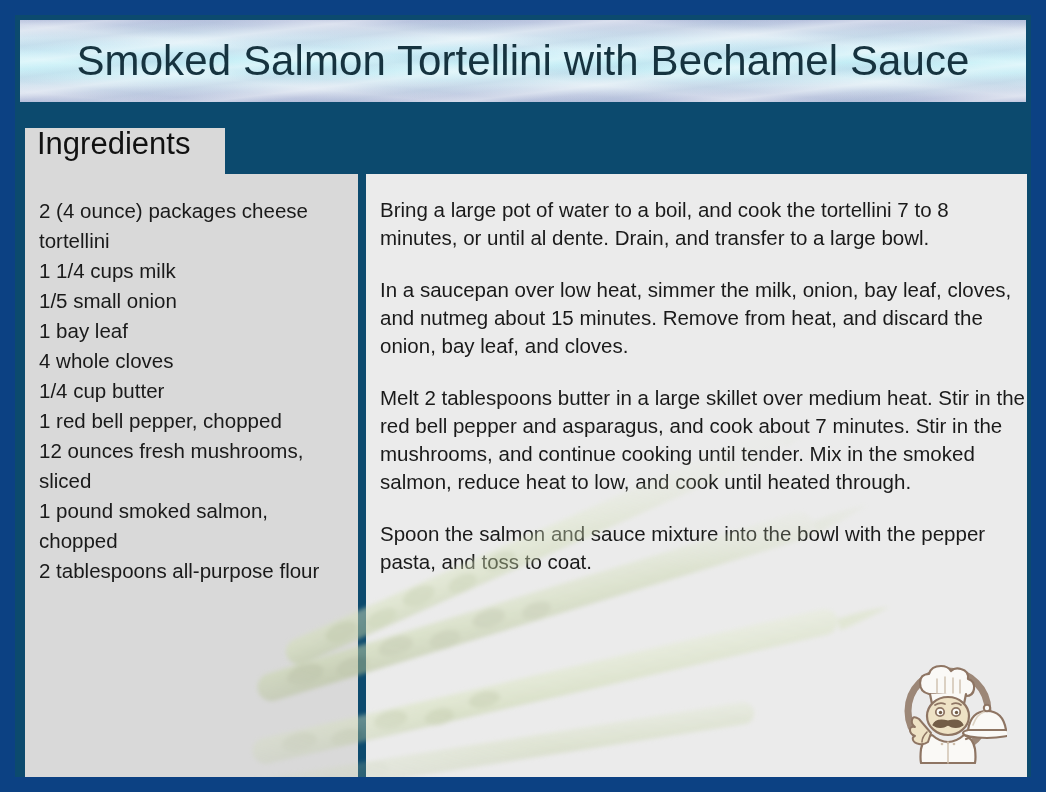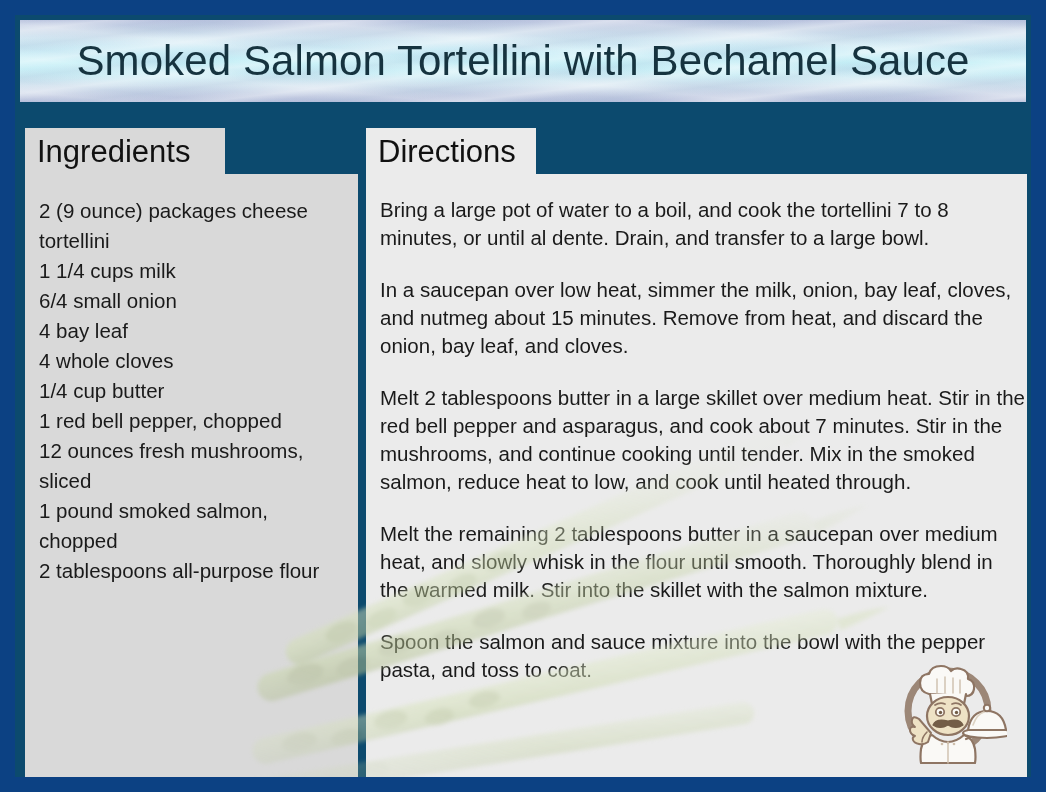--- a/index.html
+++ b/index.html
@@ -80,21 +80,21 @@
     pointer-events: none;
     z-index: 3;
     opacity: 0.62;
   }
 
   
   .panel-tab {
     position: absolute;
     background: #d9d9d9;
     display: flex;
-    align-items: center;
+    align-items: flex-start;
     z-index: 1;
   }
   .panel-tab-label {
     font-size: 31px;
     font-weight: 400;
     color: #111111;
     line-height: 1;
   }
 
   .panel-body {
@@ -177,43 +177,39 @@
   <div class="title-banner">
     <div class="title-text">Smoked Salmon Tortellini with Bechamel Sauce</div>
   </div>
 
   <div class="panel-tab" id="ingredients-tab">
     <span class="panel-tab-label">Ingredients</span>
   </div>
 
   <div class="panel-body" id="ingredients-body">
     <div id="ingredients-list">
-        <span class="ing-item">2 (9 ounce) packages cheese tortellini</span>
+        <span class="ing-item">2 (4 ounce) packages cheese tortellini</span>
         <span class="ing-item">1 1/4 cups milk</span>
-        <span class="ing-item">6/4 small onion</span>
-        <span class="ing-item">4 bay leaf</span>
+        <span class="ing-item">1/5 small onion</span>
+        <span class="ing-item">1 bay leaf</span>
         <span class="ing-item">4 whole cloves</span>
         <span class="ing-item">1/4 cup butter</span>
         <span class="ing-item">1 red bell pepper, chopped</span>
         <span class="ing-item">12 ounces fresh mushrooms, sliced</span>
         <span class="ing-item">1 pound smoked salmon, chopped</span>
         <span class="ing-item">2 tablespoons all-purpose flour</span>
       </div>
   </div>
 
-  <div class="panel-tab" id="directions-tab">
-    <span class="panel-tab-label">Directions</span>
-  </div>
 
   <div class="panel-body" id="directions-body">
     <div id="directions-steps">
         <span class="dir-step">Bring a large pot of water to a boil, and cook the tortellini 7 to 8 minutes, or until al dente. Drain, and transfer to a large bowl.</span>
         <span class="dir-step">In a saucepan over low heat, simmer the milk, onion, bay leaf, cloves, and nutmeg about 15 minutes. Remove from heat, and discard the onion, bay leaf, and cloves.</span>
         <span class="dir-step">Melt 2 tablespoons butter in a large skillet over medium heat. Stir in the red bell pepper and asparagus, and cook about 7 minutes. Stir in the mushrooms, and continue cooking until tender. Mix in the smoked salmon, reduce heat to low, and cook until heated through.</span>
-        <span class="dir-step">Melt the remaining 2 tablespoons butter in a saucepan over medium heat, and slowly whisk in the flour until smooth. Thoroughly blend in the warmed milk. Stir into the skillet with the salmon mixture.</span>
         <span class="dir-step">Spoon the salmon and sauce mixture into the bowl with the pepper pasta, and toss to coat.</span>
       </div>
   </div>
 
   <svg class="asparagus" viewBox="0 0 680 360" preserveAspectRatio="none">
     <defs>
       <linearGradient id="spearGrad" x1="0" y1="1" x2="1" y2="0">
         <stop offset="0%" stop-color="#b9c79a"></stop>
         <stop offset="35%" stop-color="#cfdcb0"></stop>
         <stop offset="70%" stop-color="#dde7c4"></stop>

